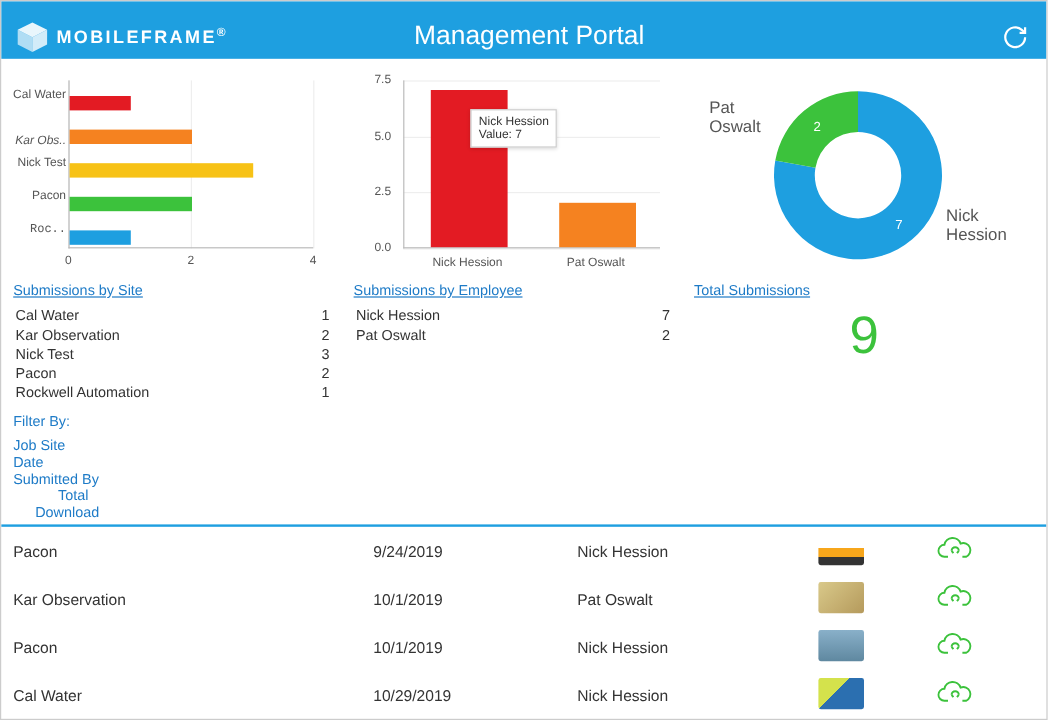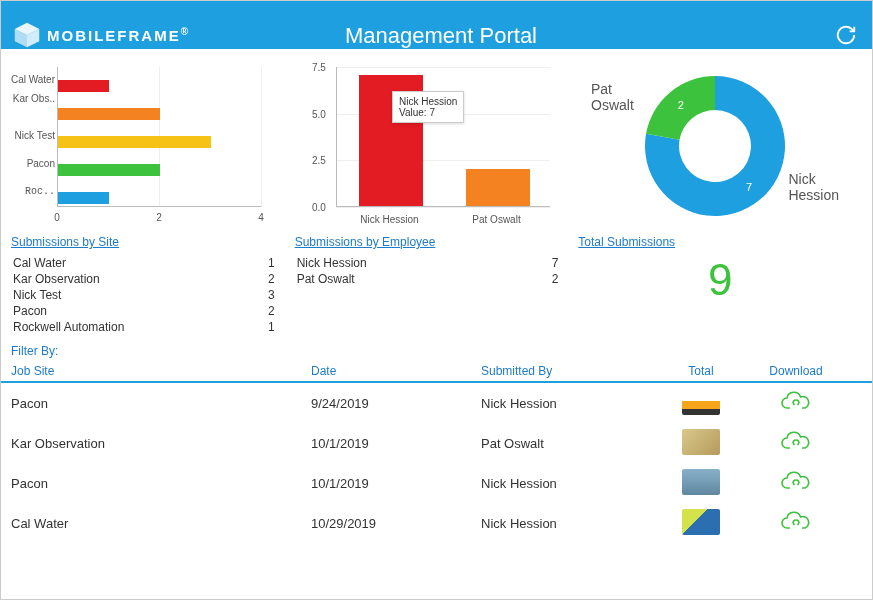--- a/index.html
+++ b/index.html
@@ -1,17 +1,17 @@
 <!DOCTYPE html>
 <html><head>
 <meta charset="utf-8">
 <style>
   * { box-sizing: border-box; margin: 0; padding: 0; }
   body { font-family: "Segoe UI", Arial, sans-serif; font-size: 13px; color: #333; background: #fff; width: 873px; height: 600px; overflow: hidden; border: 1px solid #ccc; }
-  .header { background: #1e9fe0; color: #fff; height: 48px; display: flex; align-items: flex-end; padding: 0 12px; }
+  .header { background: #1e9fe0; color: #fff; height: 48px; display: flex; align-items: flex-start; padding: 16px 12px; }
   .logo-box { display: flex; align-items: center; gap: 6px; }
   .logo-icon { width: 28px; height: 28px; }
   .logo-text { font-weight: 600; letter-spacing: 2px; font-size: 15px; }
   .logo-reg { font-size: 10px; vertical-align: super; }
   .header-title { flex: 1; text-align: center; font-size: 22px; font-weight: 400; margin-left: -140px; }
   .refresh-btn { cursor: pointer; width: 28px; height: 28px; display: flex; align-items: center; justify-content: center; }
 
   .charts-row { display: flex; padding: 12px 6px 4px 6px; gap: 8px; }
   .chart-cell { flex: 1; position: relative; }
 
@@ -40,21 +40,21 @@
   .summary-row { display: flex; padding: 0 10px 6px 10px; }
   .summary-col { flex: 1; }
   .section-link { color: #1e7bc7; text-decoration: underline; font-size: 12px; display: block; text-align: left; margin-bottom: 6px; }
   .summary-line { display: flex; justify-content: space-between; padding: 1px 20px 1px 2px; font-size: 12px; }
   .total-num { color: #3cc23c; font-size: 44px; text-align: center; font-weight: 300; }
 
   .filter-row { display: flex; align-items: center; gap: 6px; padding: 3px 10px; font-size: 12px; }
   .filter-label { color: #1e7bc7; }
   .filter-select { border: 1px solid #888; font-size: 12px; height: 20px; width: 210px; color: #666; background: #fff; padding-left: 4px; }
 
-  .table-head { display: flex; padding: 3px 10px; border-bottom: 2px solid #1e9fe0; font-size: 12px; color: #1e7bc7; }
+  .table-head { display: flex; padding: 3px 10px; border-bottom: 2px solid #1e9fe0; font-size: 12px; color: #1e7bc7; flex-direction: column; }
   .th-jobsite { width: 300px; }
   .th-date { width: 170px; }
   .th-submitted { width: 170px; }
   .th-photo { width: 100px; text-align: center; }
   .th-download { width: 90px; text-align: center; }
 
   .table-body { height: 166px; overflow-y: scroll; }
   .trow { display: flex; align-items: center; padding: 4px 10px; font-size: 13px; height: 40px; }
   .td-jobsite { width: 300px; }
   .td-date { width: 170px; }
@@ -100,21 +100,21 @@
         <div class="hbar-gridline" style="left: 254px;"></div>
         <div class="hbar-xtick" style="left: 254px;">4</div>
         <div class="hbar-plot">
           <div class="hbar-row" style="top: 13px; width: 51px; background: rgb(227, 27, 35);"></div>
           <div class="hbar-row" style="top: 41px; width: 102px; background: rgb(245, 130, 32);"></div>
           <div class="hbar-row" style="top: 69px; width: 153px; background: rgb(247, 194, 22);"></div>
           <div class="hbar-row" style="top: 97px; width: 102px; background: rgb(60, 194, 60);"></div>
           <div class="hbar-row" style="top: 125px; width: 51px; background: rgb(30, 159, 224);"></div>
         </div>
         <div class="hbar-cat" style="top: 13px;">Cal Water</div>
-        <div class="hbar-cat" style="top: 32px;">Kar Obs..</div>
+        <div class="hbar-cat" style="top: 51px; font-style: italic;">Kar Obs..</div>
         <div class="hbar-cat" style="top: 69px;">Nick Test</div>
         <div class="hbar-cat" style="top: 97px;">Pacon</div>
         <div class="hbar-cat" style="top: 125px; font-family: Liberation Mono, monospace;">Roc..</div>
       </div>
   </div>
 
   <div class="chart-cell">
     <div class="vbar-chart" id="vbar">
         <div class="vbar-gridline" style="top: 146px;"></div>
         <div class="vbar-ytick" style="top: 146px;">0.0</div>

